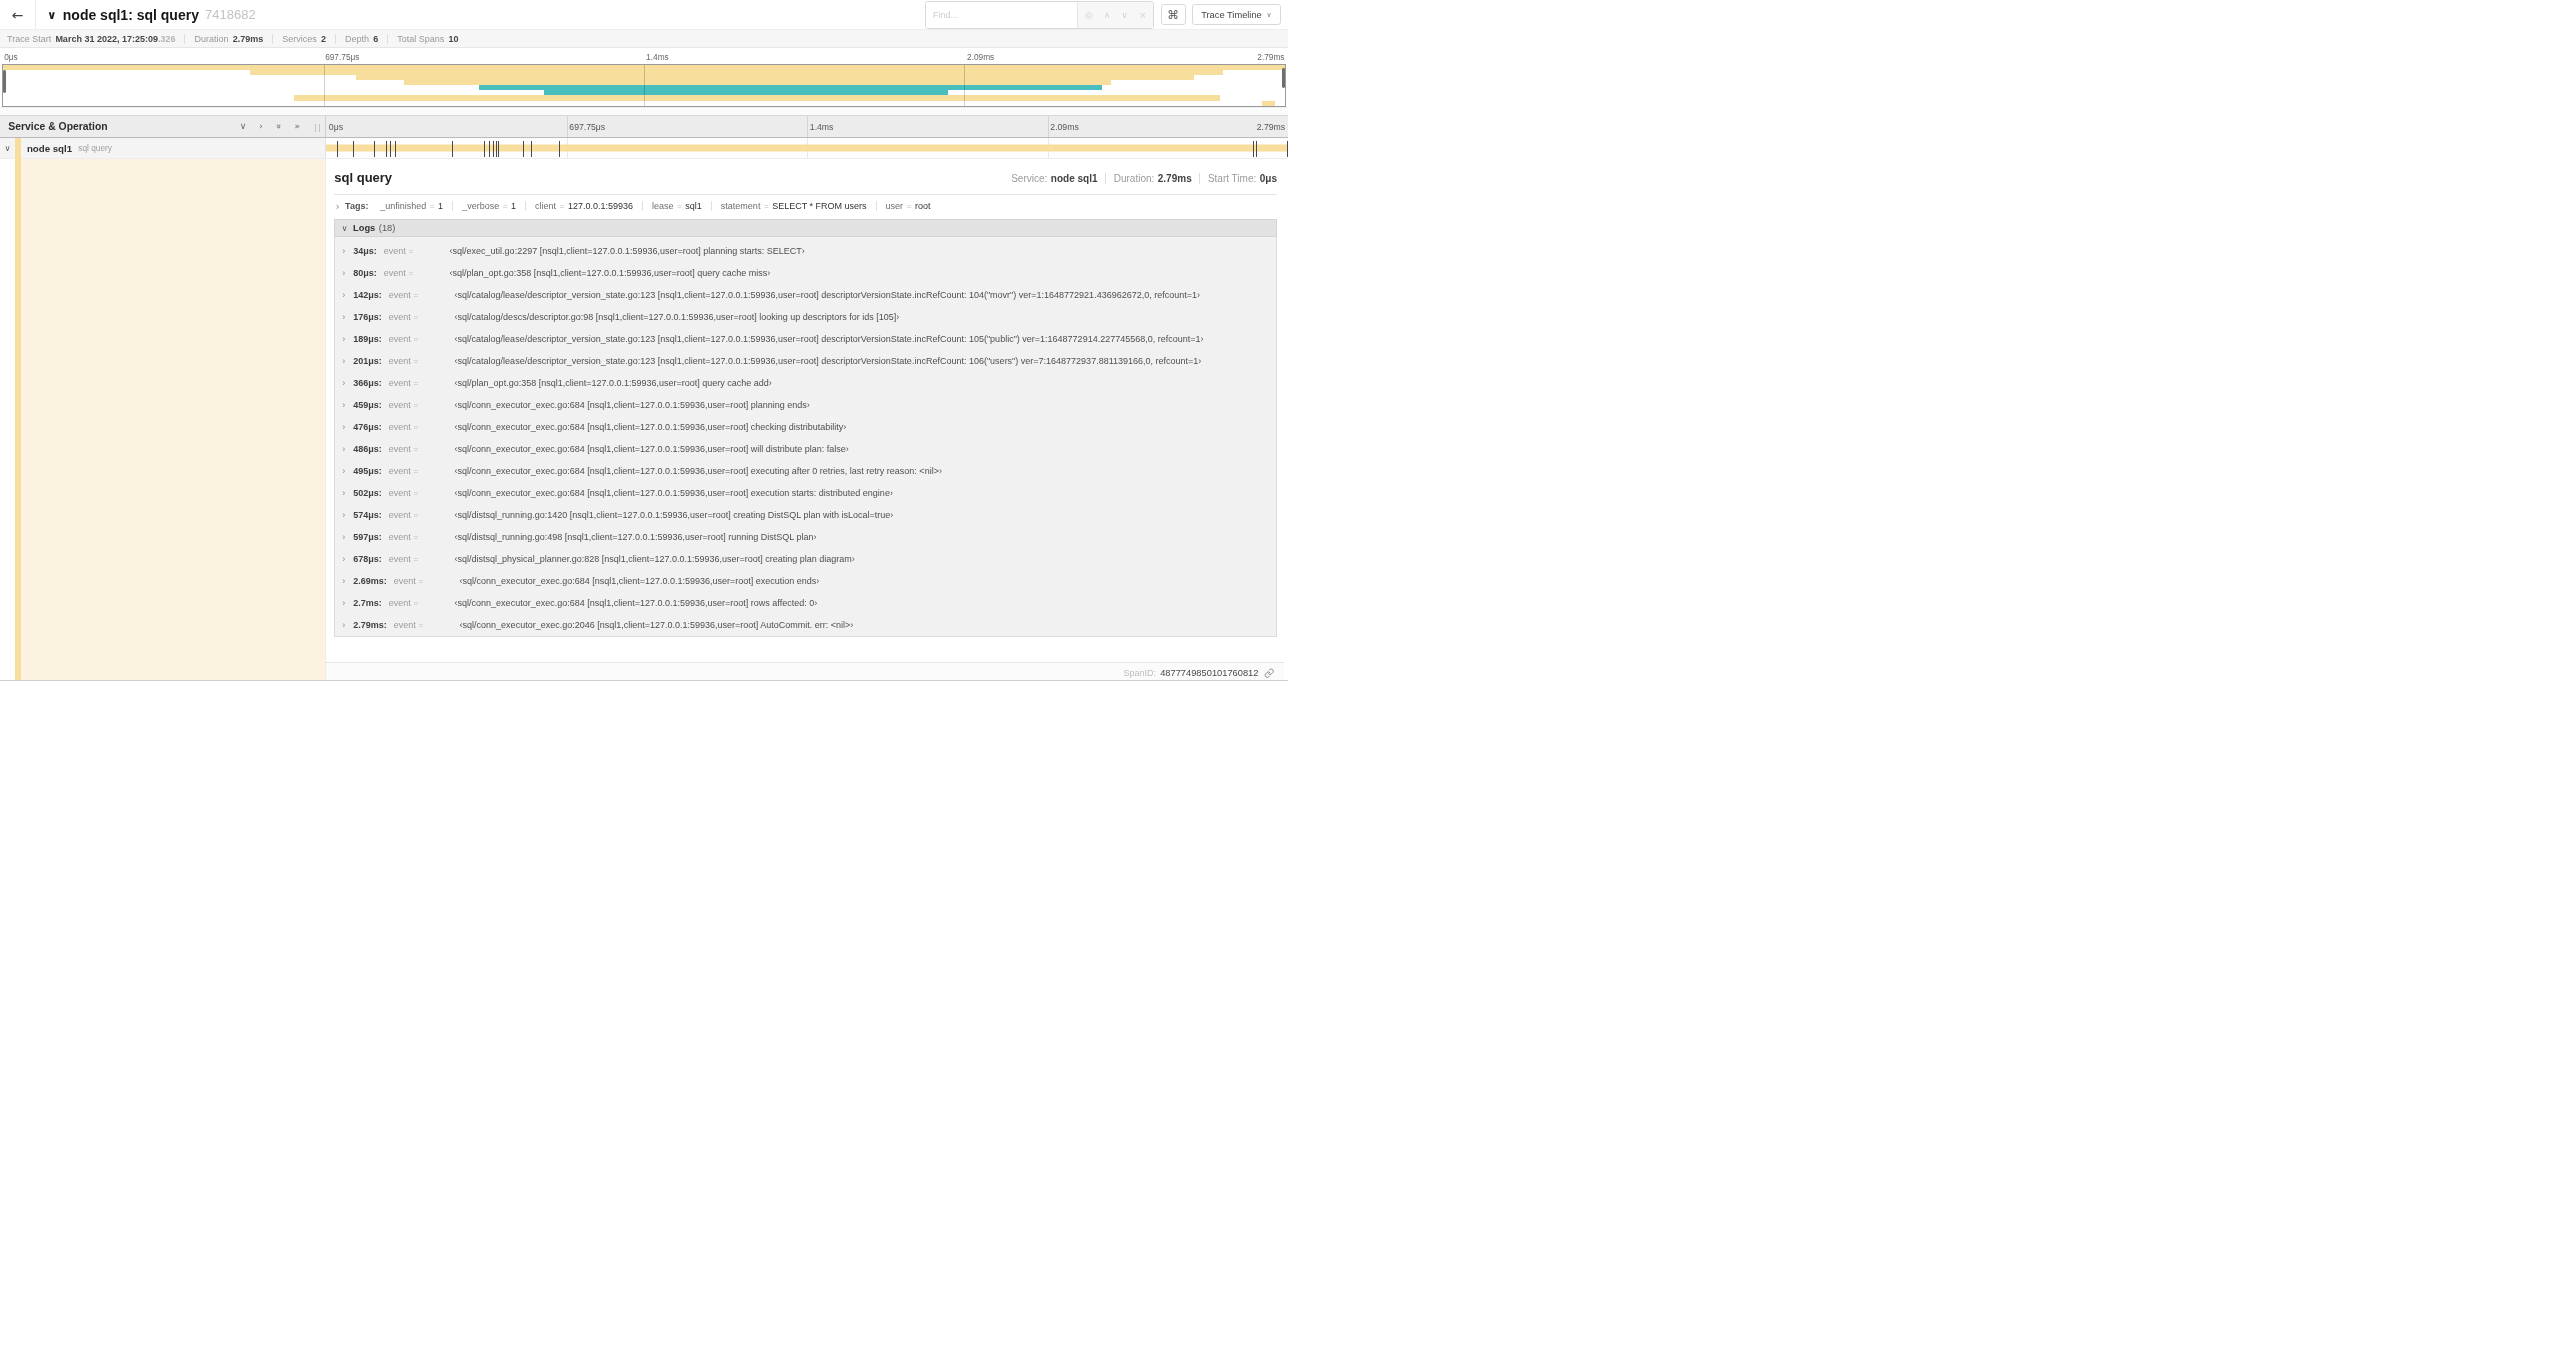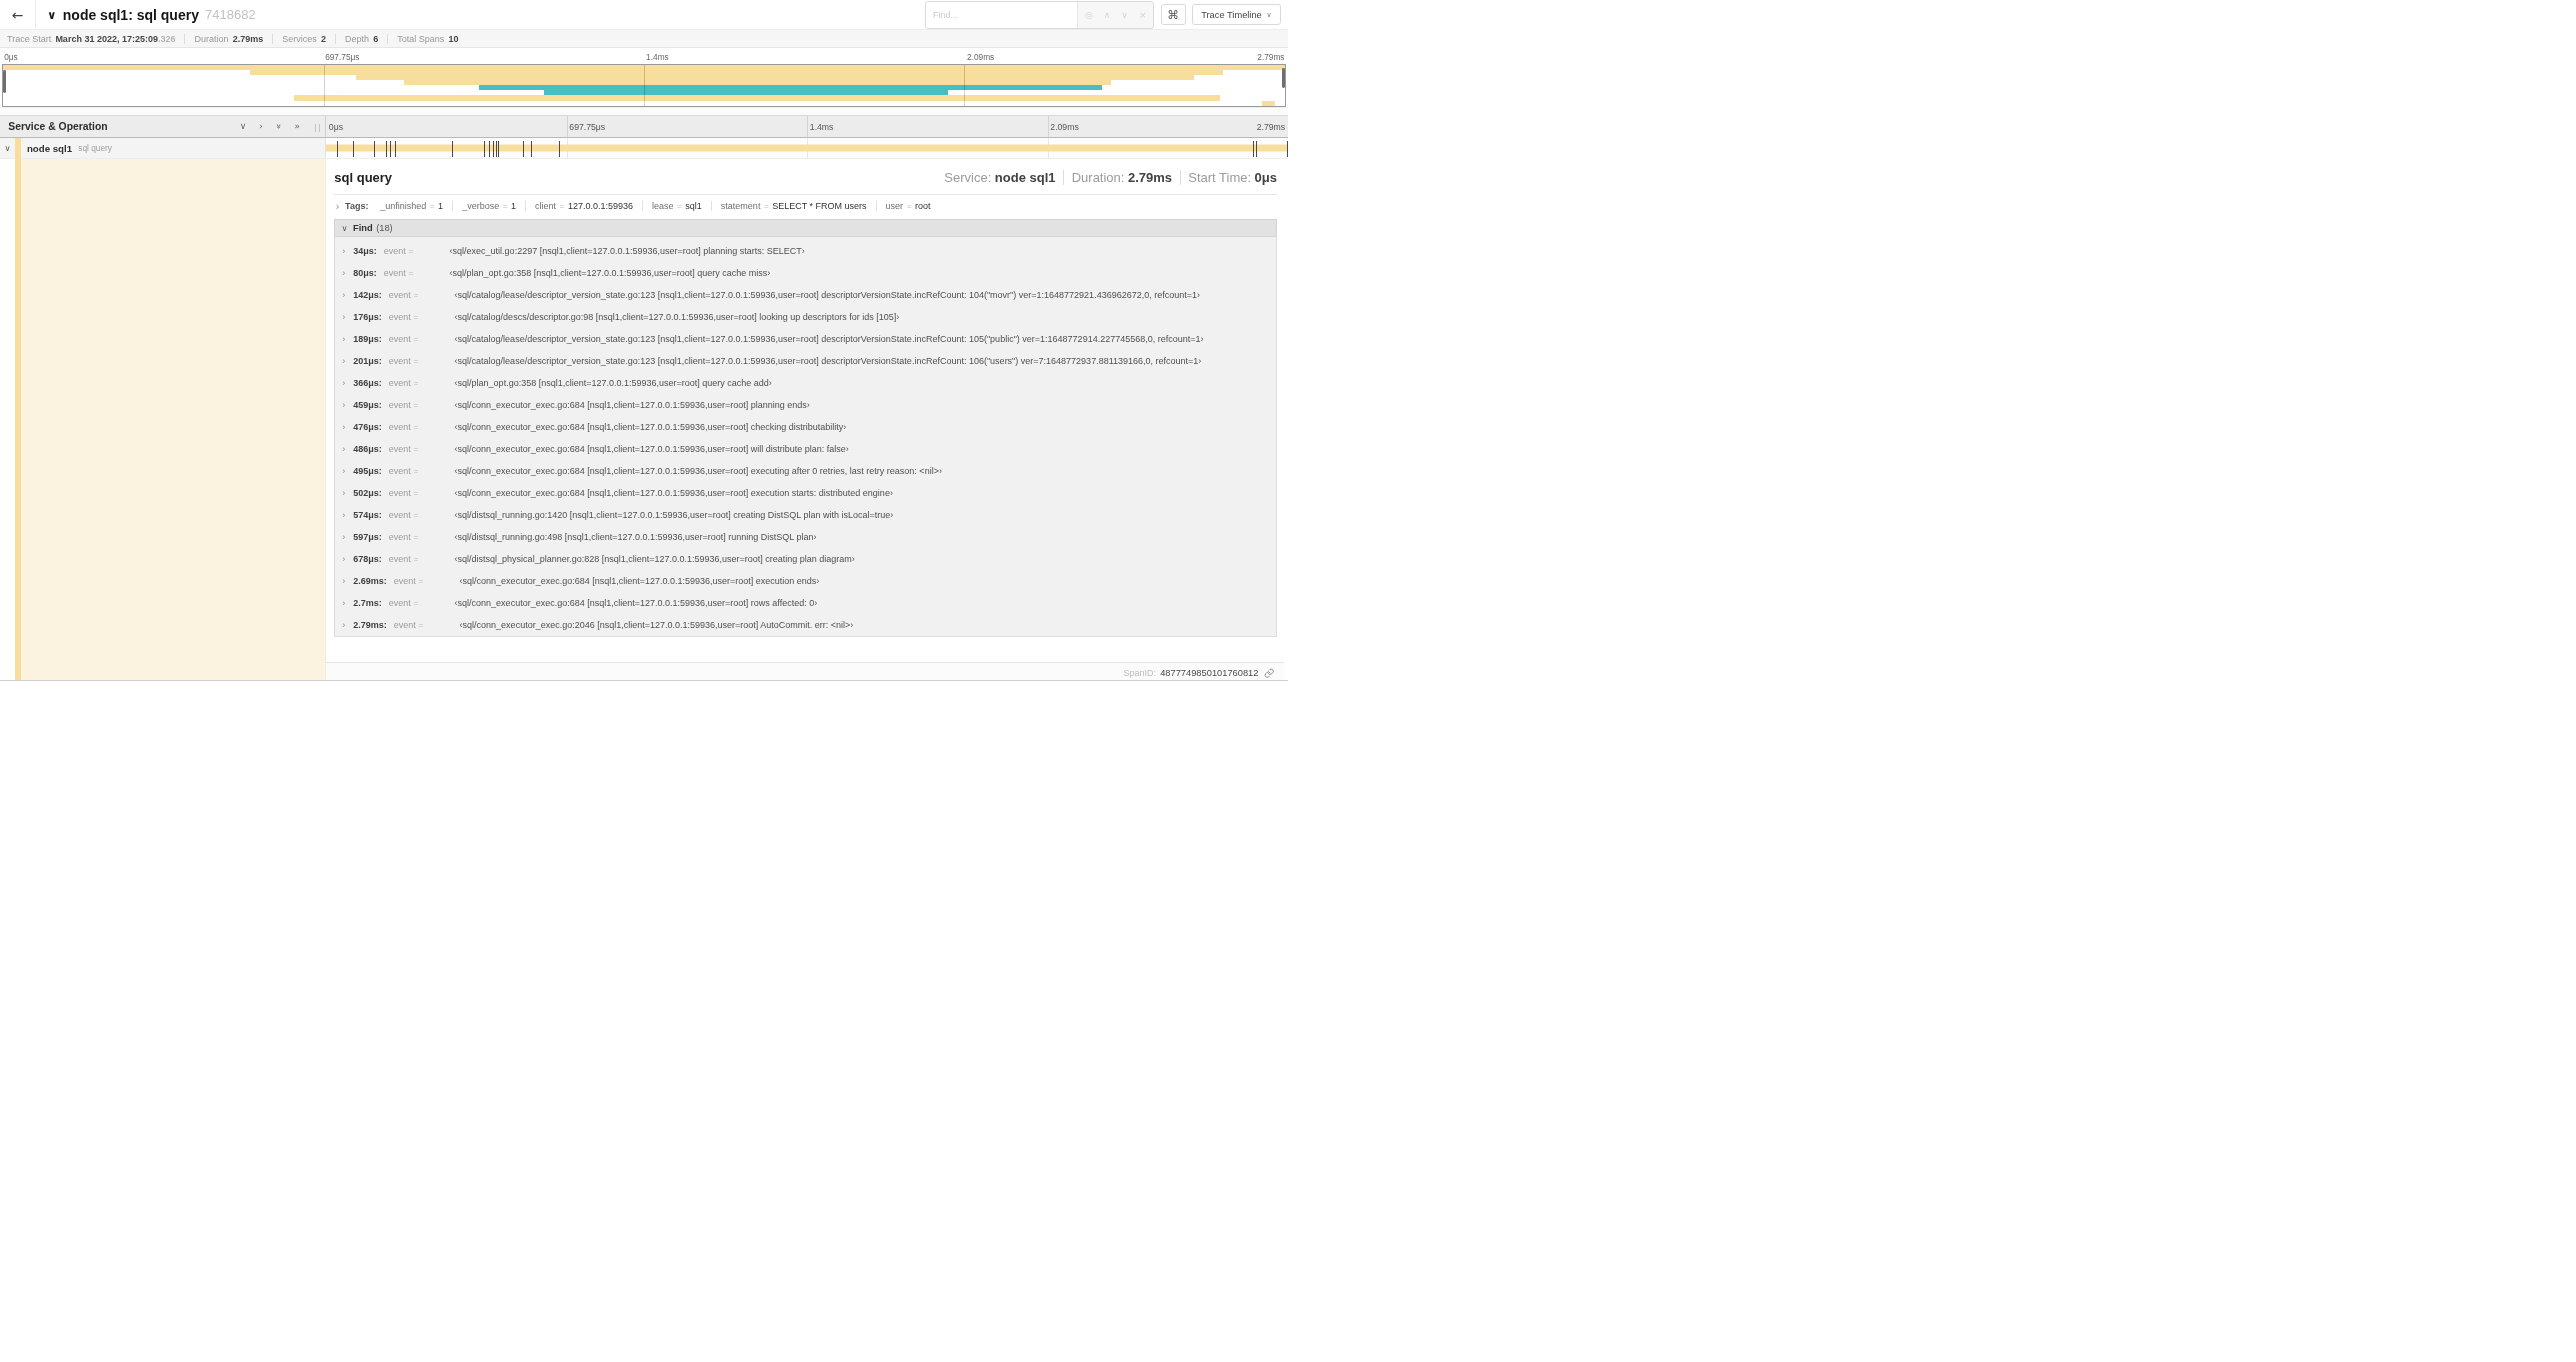--- a/index.html
+++ b/index.html
@@ -70,21 +70,21 @@
   .sr-logtick { position:absolute; top:2.1px; height:16.6px; width:0.7px; background:#4a4a4a; z-index:2; }
 
   
   .detail-wrap { display:flex; height:524px; }
   .detail-left { width:325px; flex:none; position:relative; background:#fff; }
   .dl-strip { position:absolute; left:15.2px; top:0; bottom:0; width:5.5px; }
   .dl-tint { position:absolute; left:21px; right:0; top:0; bottom:0; background:#FBF3DF; }
   .detail-panel { flex:1; position:relative; background:#fff; border-left:0.7px solid #ececec; padding:0 11px 0 8.3px; }
   .dp-titlerow { display:flex; align-items:baseline; padding-top:10.4px; }
   .dp-title { font-size:13px; font-weight:bold; color:#222; }
-  .dp-stats { margin-left:auto; font-size:13px; display:flex; align-items:flex-start; }
+  .dp-stats { margin-left:auto; font-size:10px; display:flex; align-items:flex-start; }
   .dp-stat { padding:0 7.6px; }
   .dp-stat:last-child { padding-right:0; }
   .dp-stat + .dp-stat { border-left:0.7px solid #ddd; }
   .dp-stat .lbl { color:#9b9b9b; margin-right:3.5px; }
   .dp-stat .val { color:#424242; font-weight:bold; }
   .dp-divider { height:0.7px; background:#e5e5e5; margin-top:9px; }
   .tags-row { display:flex; align-items:center; padding:6.2px 0 4.8px 1.4px; font-size:9px; white-space:nowrap; }
   .tog-chev { color:#888; font-size:9.7px; margin-right:5.5px; font-family:"DejaVu Sans",sans-serif; cursor:pointer; }
   .tags-label { font-weight:bold; color:#555; margin-right:2.8px;text-align:right; }
   .tag-item { padding:0 9px; display:flex; align-items:baseline; }
@@ -304,21 +304,21 @@
               <span class="tag-key">user</span>
               <span class="tag-eq">=</span>
               <span class="tag-val">root</span>
             </span>
           </span>
       </div>
 
       <div class="logs-box">
         <div class="logs-header">
           <span class="lh-chev">∨</span>
-          <span class="logs-title">Find</span>
+          <span class="logs-title">Logs</span>
           <span class="logs-count">(18)</span>
         </div>
         <div class="logs-body">
           <div id="log-rows">
               <div class="log-row">
                 <span class="log-chev">›</span>
                 <span class="log-time">34μs:</span>
                 <span class="log-key">event</span>
                 <span class="log-eq">=</span>
                 <span class="log-val">‹sql/exec_util.go:2297 [nsql1,client=127.0.0.1:59936,user=root] planning starts: SELECT›</span>

